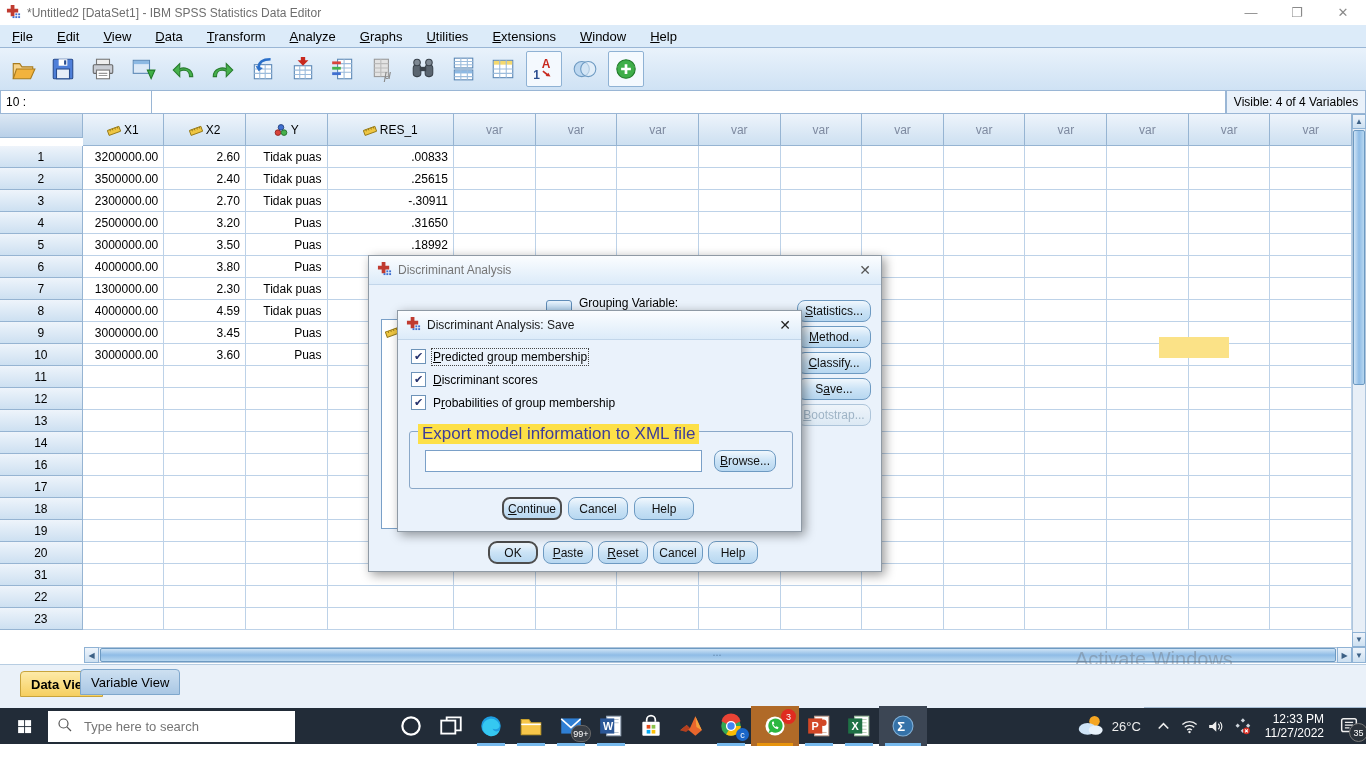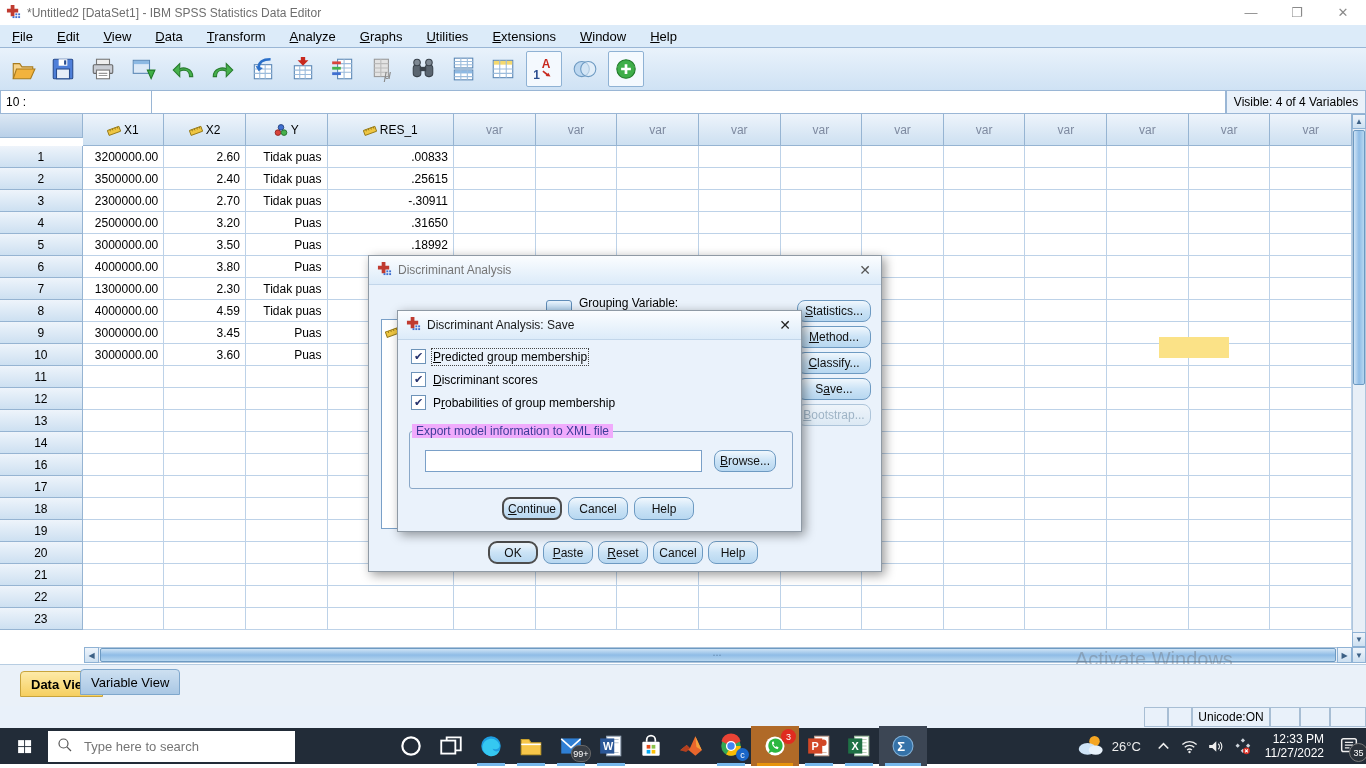--- a/index.html
+++ b/index.html
@@ -43,21 +43,21 @@
   .vtab{position:absolute;top:6px;height:26px;display:flex;align-items:center;padding:0 10px;font-size:13px;border-radius:4px 4px 0 0;box-sizing:border-box;}
   .vtab.active{left:20px;background:linear-gradient(#fdeaa8,#f6cf60);border:1px solid #c8a43c;font-weight:bold;}
   .vtab.inactive{left:80px;background:linear-gradient(#cde0f1,#a9c7e4);border:1px solid #7fa7cc;top:4px;}
   
   #wm1{position:absolute;left:1075px;top:648px;font-size:20px;color:rgba(110,120,130,0.45);}
   #wm2{position:absolute;left:1072px;top:676px;font-size:15px;color:rgba(125,135,145,0.75);}
   
   #statusbar{position:absolute;left:0;top:706px;width:1366px;height:22px;background:#e9f1fa;display:flex;}
   .st-cell{box-sizing:border-box;border:1px solid #a8bed4;background:#e9f1fa;height:20px;margin-top:1px;display:flex;align-items:center;justify-content:center;font-size:12px;white-space:nowrap;}
   
-  #taskbar{position:absolute;left:0;top:728px;width:1366px;height:36px;background:#222c38;display:flex;align-items:center;justify-content:flex-end;}
+  #taskbar{position:absolute;left:0;top:708px;width:1366px;height:36px;background:#222c38;display:flex;align-items:center;justify-content:flex-end;}
   #start-btn{width:48px;height:40px;display:flex;align-items:center;justify-content:center;}
   #searchbox{width:247px;height:31px;background:#fff;display:flex;align-items:center;margin-right:96px;}
   #searchbox input{border:none;outline:none;font-size:13px;color:#444;width:190px;background:transparent;font-family:"Liberation Sans",sans-serif;}
   #searchbox svg{margin:0 8px;}
   .tb-item{position:relative;width:40px;height:40px;display:flex;align-items:center;justify-content:center;flex:0 0 auto;}
   .tb-item.tile-orange{width:48px;background:#b06a28;}
   .tb-item.tile-gray{width:48px;background:#3c4document654;background:#3c4654;}
   .tb-item .underline{position:absolute;left:6px;right:6px;bottom:0;height:3px;background:#76b9ed;}
   .tb-item.tile-orange .underline{background:#e8940c;}
   .tb-badge{position:absolute;border-radius:50%;color:#fff;display:flex;align-items:center;justify-content:center;font-size:9px;}
@@ -69,21 +69,21 @@
   .dlg-title{height:28px;background:linear-gradient(#fbfdff,#dcebf9);border-bottom:1px solid #c2d6ea;display:flex;align-items:center;padding-left:8px;gap:6px;font-size:12px;}
   .dlg-close{position:absolute;right:10px;top:6px;font-size:14px;color:#555;}
   .btn{box-sizing:border-box;display:flex;align-items:center;justify-content:center;background:linear-gradient(#f0f7fd,#cbe3f6 50%,#b7d7f0);border:1px solid #6d9ac2;border-radius:8px;font-size:12px;color:#111;white-space:nowrap;}
   .btn.default{border:2px solid #4d4d4d;}
   .btn.disabled{background:linear-gradient(#eef4fa,#dce9f4);border-color:#aec5da;color:#9fb4c6;}
   .checkrow{position:absolute;display:flex;align-items:center;gap:7px;}
   .cbox{width:13px;height:13px;background:#fff;border:1px solid #6d93b8;display:flex;align-items:center;justify-content:center;font-size:11px;color:#26336e;line-height:1;}
   .cblabel{font-size:12px;}
   .cblabel.focused{outline:1px dotted #444;outline-offset:1px;}
   .groupbox{position:absolute;border:1px solid #8aa8c8;border-radius:3px;}
-  .groupbox .gb-label{position:absolute;top:-8px;left:2px;background:#f0abfc;padding:0 4px;color:#3d3d99;font-size:12px;}
+  .groupbox .gb-label{position:absolute;top:-8px;left:8px;background:#fde047;padding:0 4px;color:#3d3d99;font-size:17px;}
   .textfield{position:absolute;background:#fff;border:1px solid #7aa0c8;box-sizing:border-box;}
   .listbox{position:absolute;background:#fff;border:1px solid #7aa0c8;box-sizing:border-box;}
   .arrow-btn{position:absolute;background:linear-gradient(#eaf4fd,#9ec7ea);border:1px solid #5f8cb8;border-radius:3px;}
 </style>
 </head>
 <body>
 
 <div id="screen">
 
   <div id="titlebar">
@@ -631,21 +631,21 @@
         <div class="dcell" style="width: 82px;"></div>
         <div class="dcell" style="width: 82px;"></div>
         <div class="dcell" style="width: 82px;"></div>
         <div class="dcell" style="width: 82px;"></div>
         <div class="dcell" style="width: 82px;"></div>
         <div class="dcell" style="width: 82px;"></div>
         <div class="dcell" style="width: 82px;"></div>
         <div class="dcell" style="width: 82px;"></div>
       </div>
       <div class="g-row">
-        <div class="rowhdr">21</div>
+        <div class="rowhdr">31</div>
         <div class="dcell" style="width: 82px;"></div>
         <div class="dcell" style="width: 82px;"></div>
         <div class="dcell" style="width: 82px;"></div>
         <div class="dcell" style="width: 127px;"></div>
         <div class="dcell" style="width: 82px;"></div>
         <div class="dcell" style="width: 82px;"></div>
         <div class="dcell" style="width: 82px;"></div>
         <div class="dcell" style="width: 82px;"></div>
         <div class="dcell" style="width: 82px;"></div>
         <div class="dcell" style="width: 82px;"></div>

